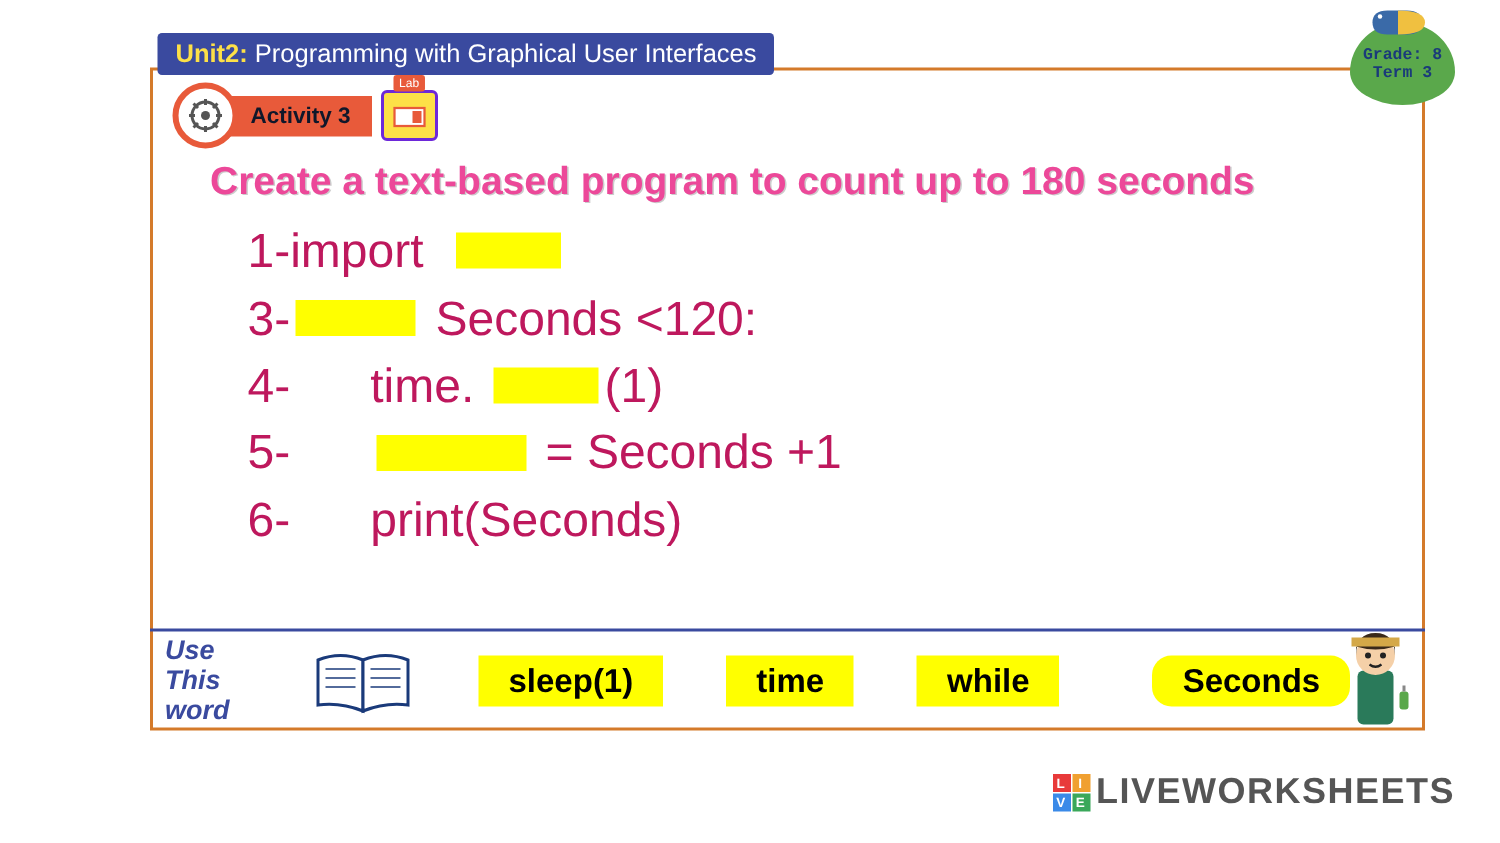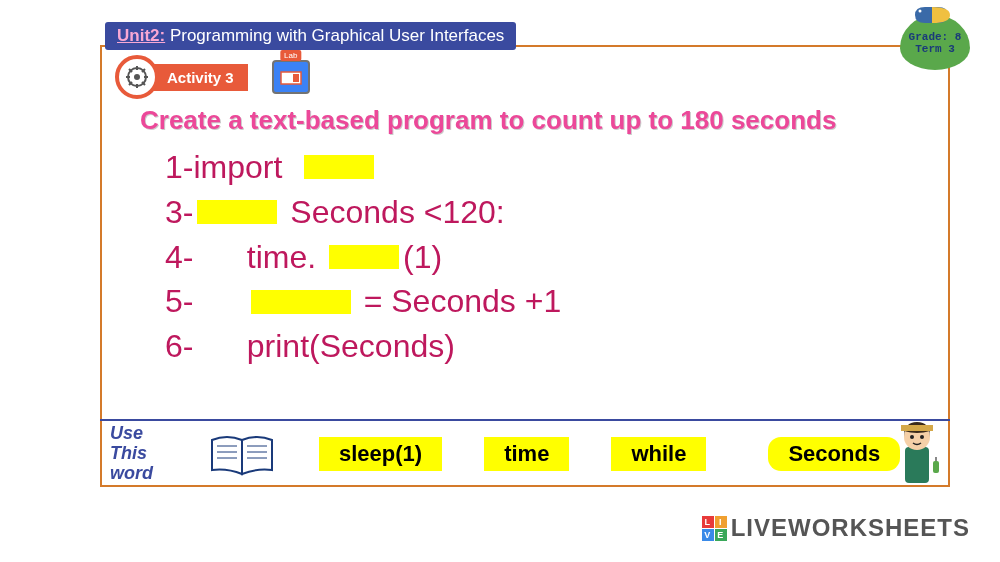--- a/index.html
+++ b/index.html
@@ -23,23 +23,22 @@
     position: absolute;
     top: 22px;
     left: 105px;
     background: #3a4a9f;
     color: #fff;
     padding: 4px 12px;
     font-size: 17px;
     border-radius: 3px;
   }
   .header-bar .unit {
-    text-decoration: underline;
-    font-weight: bold;
-    color: #f9a8d4;
+    font-weight: bold;
+    color: #fde047;
     text-align: center;
   }
   .python-badge {
     position: absolute;
     top: 15px;
     right: 30px;
     width: 70px;
     height: 55px;
     background: #5aa84b;
     border-radius: 50% 50% 50% 50% / 60% 60% 40% 40%;
@@ -72,32 +71,32 @@
     background: #fff;
     border: 4px solid #e85a3a;
     border-radius: 50%;
     display: flex;
     align-items: center;
     justify-content: center;
     z-index: 2;
   }
   .activity-label {
     background: #e85a3a;
-    color: #ffffff;
+    color: #0f172a;
     padding: 5px 14px 5px 18px;
     margin-left: -10px;
     font-weight: bold;
     font-size: 15px;
   }
   .lab-icon {
-    margin-left: 24px;
+    margin-left: 6px;
     width: 38px;
     height: 34px;
-    background: #3b82f6;
-    border: 2px solid #737373;
+    background: #fde047;
+    border: 2px solid #6d28d9;
     border-radius: 4px;
     position: relative;
     display: flex;
     align-items: center;
     justify-content: center;
   }
   .lab-icon::before {
     content: '';
     position: absolute;
     top: -12px;

